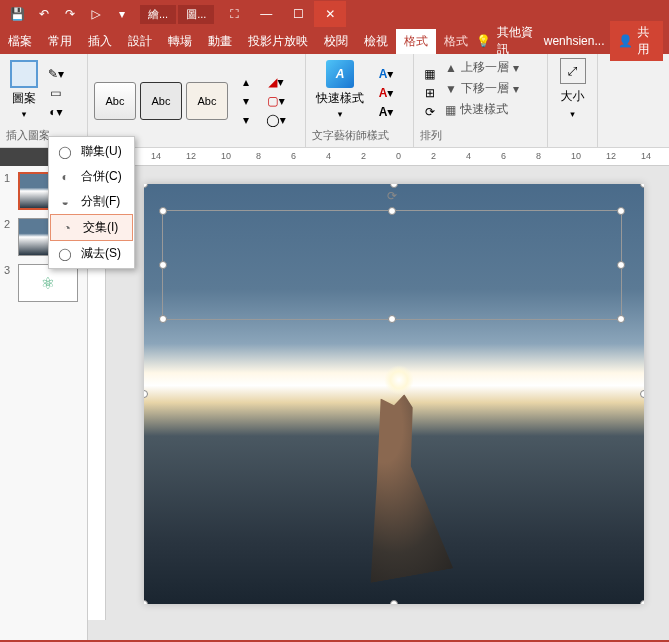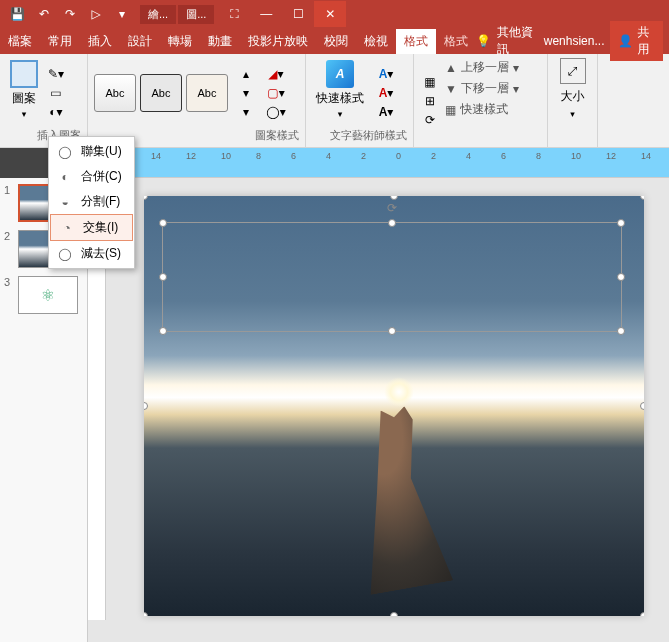--- a/index.html
+++ b/index.html
@@ -14,39 +14,39 @@
 .win-btn{width:32px;height:26px;display:flex;align-items:center;justify-content:center}
 .win-btn.close{background:#d14433}
 .menubar{height:26px;background:#b93d32;display:flex;align-items:center;color:#fff;font-size:12px}
 .menu-tab{padding:4px 8px;cursor:pointer;white-space:nowrap}
 .menu-tab.active{background:#fff;color:#b93d32}
 .menu-tab.alt{color:#f8d7d3}
 .menu-right{margin-left:auto;display:flex;align-items:center;gap:6px;padding-right:6px}
 .share-btn{background:#d14433;padding:3px 8px;display:flex;align-items:center;gap:4px}
 .ribbon{height:94px;background:#f1f1f1;border-bottom:1px solid #d4d4d4;display:flex}
 .rib-group{border-right:1px solid #d4d4d4;padding:4px 6px;display:flex;flex-direction:column;justify-content:space-between;position:relative}
-.rib-label{text-align:right;font-size:11px;color:#666;margin-top:auto}
+.rib-label{text-align:left;font-size:11px;color:#666;margin-top:auto}
 .rib-content{display:flex;gap:4px;flex:1}
 .big-btn{display:flex;flex-direction:column;align-items:center;gap:2px;padding:2px 4px}
 .abc-row{display:flex;gap:4px}
 .abc-box{width:42px;height:38px;border:1px solid #888;border-radius:3px;display:flex;align-items:center;justify-content:center;background:#fff;font-size:11px}
 .abc-box.b1{background:linear-gradient(#fff,#e8e8e8)}
 .abc-box.b2{background:#e8e8e8;border-color:#333}
 .abc-box.b3{background:#f5f0e8}
 .mini-col{display:flex;flex-direction:column;gap:3px;justify-content:center}
 .mini-btn{width:20px;height:16px;display:flex;align-items:center;justify-content:center}
 .wa-icon{width:28px;height:28px;background:linear-gradient(135deg,#4fc3f7,#1976d2);border-radius:3px;display:flex;align-items:center;justify-content:center;color:#fff;font-weight:bold;font-style:italic}
 .text-list{display:flex;flex-direction:column;gap:2px;font-size:11px;color:#555}
 .text-list div{display:flex;align-items:center;gap:4px;padding:1px}
 .size-icon{width:26px;height:26px;border:1px solid #888;display:flex;align-items:center;justify-content:center}
 .dropdown-menu{position:absolute;left:48px;top:136px;background:#fff;border:1px solid #c6c6c6;box-shadow:2px 2px 6px rgba(0,0,0,.3);z-index:100;padding:2px 0}
 .dd-item{display:flex;align-items:center;gap:8px;padding:4px 12px 4px 8px;font-size:12px;cursor:pointer}
 .dd-item.highlight{border:1px solid #e8906e;background:#fdf0eb;margin:0 1px}
 .dd-icon{width:16px;height:16px;display:flex;align-items:center;justify-content:center;color:#666}
-.ruler-h{height:30px;background:#7dd3fc;border-bottom:1px solid #ccc;position:relative;margin-left:106px;overflow:hidden}
+.ruler-h{height:18px;background:#ffffff;border-bottom:1px solid #ccc;position:relative;margin-left:106px;overflow:hidden}
 .ruler-v{width:18px;background:#fff;border-right:1px solid #ccc;position:absolute;left:88px;top:166px;bottom:22px}
 .tick{position:absolute;font-size:9px;color:#666}
 .workspace{display:flex;height:474px;background:#e6e6e6}
 .thumb-panel{width:88px;background:#f8f8f8;border-right:1px solid #ccc;padding:6px 4px}
 .thumb{display:flex;gap:4px;margin-bottom:8px;align-items:flex-start}
 .thumb-num{font-size:11px;color:#666;width:10px}
 .thumb-img{width:60px;height:38px;border:1px solid #999;background:#fff;position:relative;overflow:hidden}
 .thumb-img.sel{border:2px solid #d35230}
 .thumb-sun{background:linear-gradient(#5b7a95 40%,#fff 50%,#2a3845);width:100%;height:100%}
 .thumb-white{background:#fff;width:100%;height:100%;display:flex;align-items:center;justify-content:center;color:#4a7;font-size:16px}
@@ -135,21 +135,20 @@
         <div class="mini-btn">▴</div>
         <div class="mini-btn">▾</div>
         <div class="mini-btn">▾</div>
       </div>
       <div class="mini-col" style="margin-left:6px">
         <div class="mini-btn"><span style="color:#c00">◢</span>▾</div>
         <div class="mini-btn"><span style="color:#c00">▢</span>▾</div>
         <div class="mini-btn">◯▾</div>
       </div>
     </div>
-    <div class="rib-label">圖案樣式</div>
   </div>
   <div class="rib-group" style="width:108px">
     <div class="rib-content">
       <div class="big-btn">
         <div class="wa-icon">A</div>
         <span>快速樣式</span>
         <span style="font-size:9px">▾</span>
       </div>
       <div class="mini-col" style="margin-left:4px">
         <div class="mini-btn"><span style="color:#06c;font-weight:bold">A</span>▾</div>
@@ -168,20 +167,21 @@
       </div>
       <div class="text-list">
         <div><span>▲</span><span>上移一層</span> ▾</div>
         <div><span>▼</span><span>下移一層</span> ▾</div>
         <div>
             <span>▦</span>
             <span>快速樣式</span>
           </div>
       </div>
     </div>
+    <div class="rib-label">排列</div>
   </div>
   <div class="rib-group" style="width:50px">
     <div class="rib-content" style="flex-direction:column;align-items:center">
       <div class="size-icon">⤢</div>
       <span>大小</span>
       <span style="font-size:9px">▾</span>
     </div>
   </div>
 </div>
 

